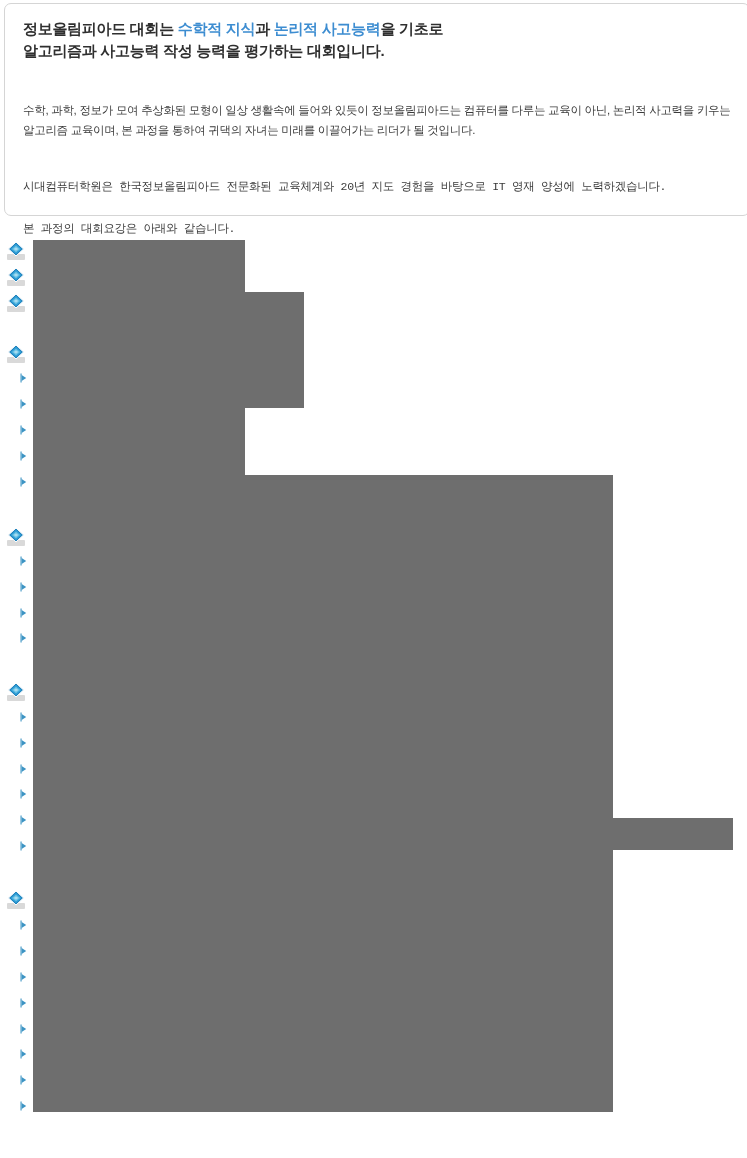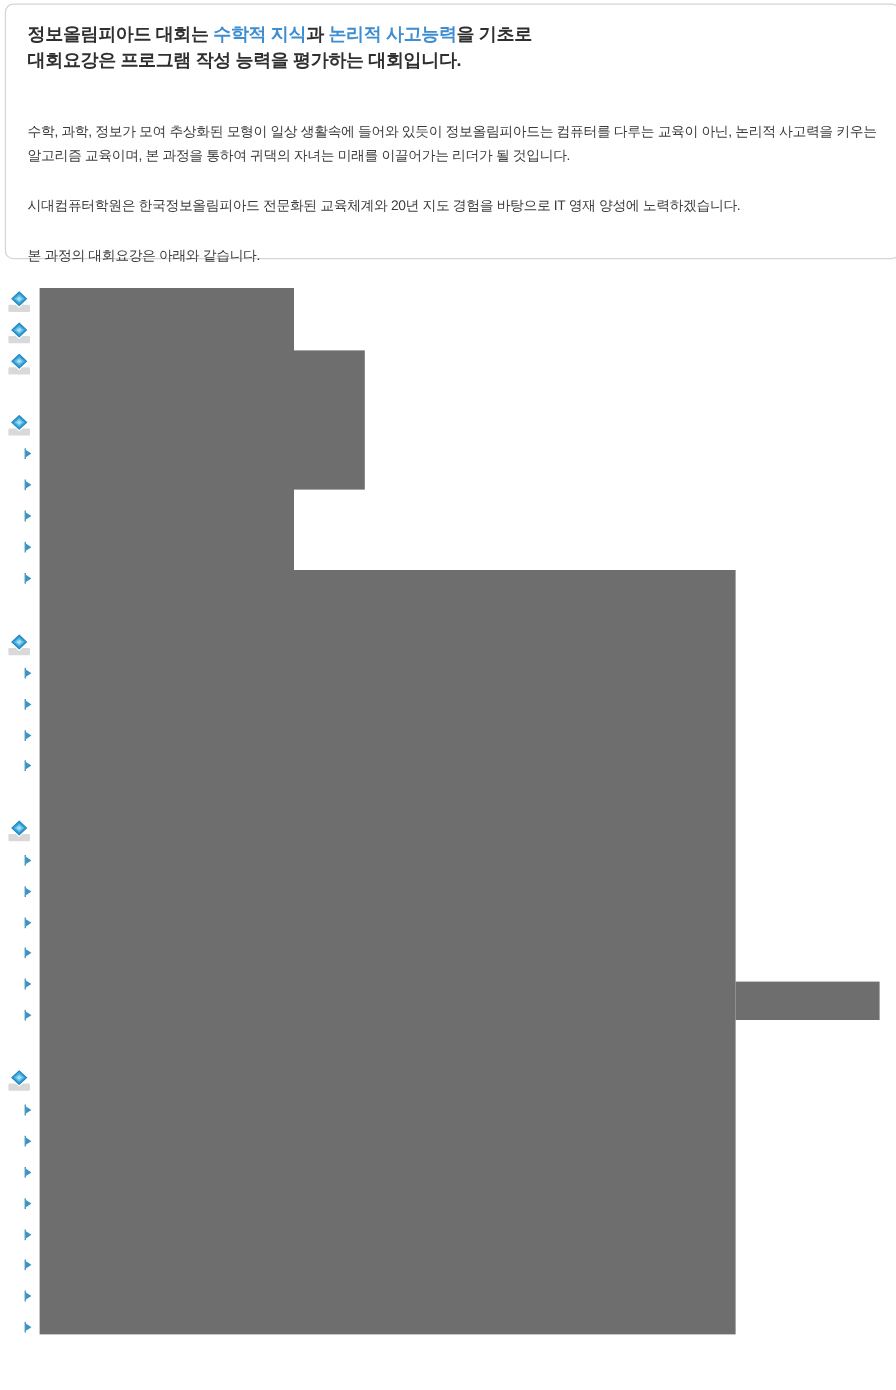--- a/index.html
+++ b/index.html
@@ -41,22 +41,22 @@
     color: #3d8dd1;
   }
   .intro-para {
     font-size: 11.5px;
     line-height: 20px;
     color: #3a3a3a;
     letter-spacing: -0.3px;
     margin: 0;
   }
   #intro-para-1 { margin-top: 38px; }
-  #intro-para-2 { margin-top: 22px; }
-  #intro-para-3 { margin-top: 22px; }
+  #intro-para-2 { margin-top: 37px; font-family: Liberation Mono, monospace; }
+  #intro-para-3 { margin-top: 22px; font-family: Liberation Mono, monospace; }
 
   
   #content-region {
     position: absolute;
     left: 0;
     top: 0;
     width: 747px;
     height: 1158px;
     pointer-events: none;
   }
@@ -89,21 +89,21 @@
   }
   .bullet-icon svg { position: absolute; left: 0; top: 0; }
 </style>
 </head>
 <body>
 
 <div id="intro-panel">
 
   <p id="intro-heading">
     <span>정보올림피아드 대회는 </span><span class="hl">수학적 지식</span><span>과 </span><span class="hl">논리적 사고능력</span><span>을 기초로</span><br>
-    <span>대회요강은 프로그램 작성 능력을 평가하는 대회입니다.</span>
+    <span>알고리즘과 사고능력 작성 능력을 평가하는 대회입니다.</span>
   </p>
 
   <p id="intro-para-1" class="intro-para">수학, 과학, 정보가 모여 추상화된 모형이 일상 생활속에 들어와 있듯이 정보올림피아드는 컴퓨터를 다루는 교육이 아닌, 논리적 사고력을 키우는 알고리즘 교육이며, 본 과정을 통하여 귀댁의 자녀는 미래를 이끌어가는 리더가 될 것입니다.</p>
   <p id="intro-para-2" class="intro-para">시대컴퓨터학원은 한국정보올림피아드 전문화된 교육체계와 20년 지도 경험을 바탕으로 IT 영재 양성에 노력하겠습니다.</p>
   <p id="intro-para-3" class="intro-para">본 과정의 대회요강은 아래와 같습니다.</p>
 
 </div>
 
 <div id="content-region">
     <div class="redaction-block" style="left: 33px; top: 240px; width: 212px; height: 235px; background: rgb(110, 110, 110);"></div>

